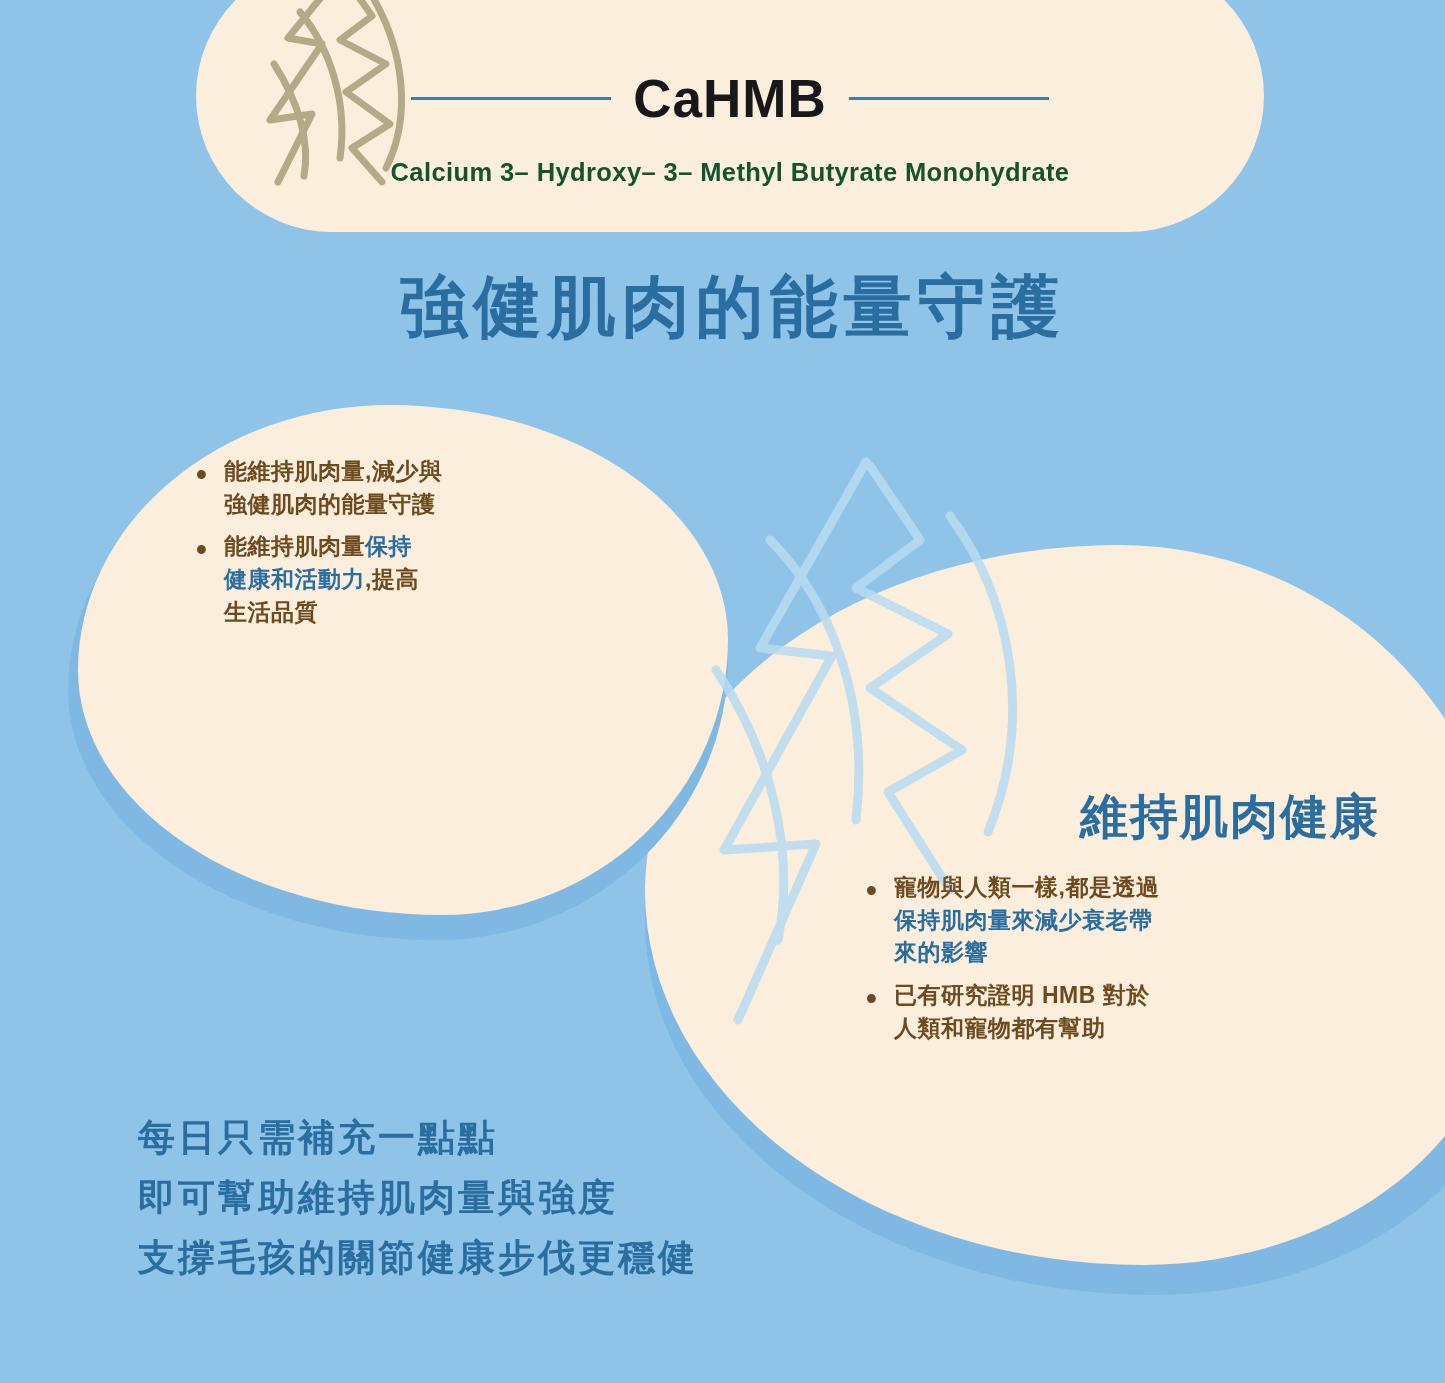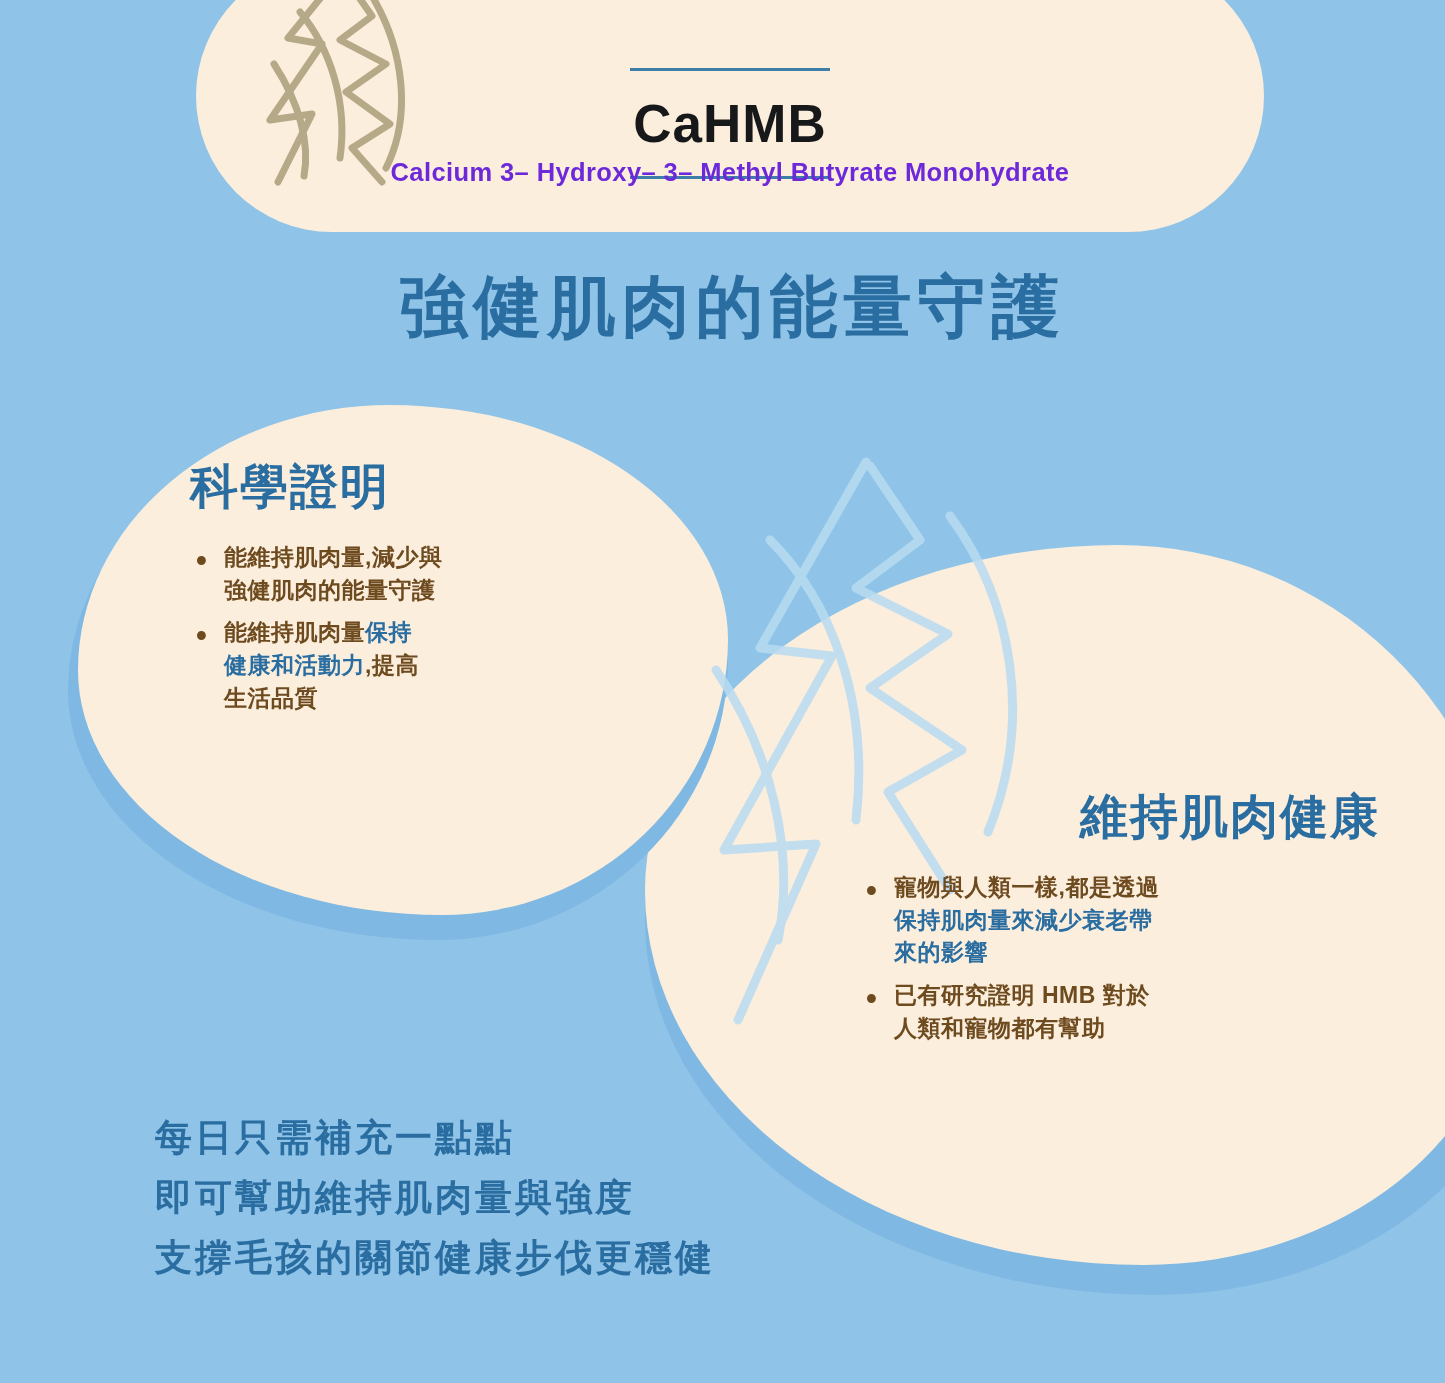--- a/index.html
+++ b/index.html
@@ -84,21 +84,20 @@
   }
   .header-title-row {
     position: absolute;
     left: 0;
     top: 108px;
     width: 1068px;
     display: flex;
     align-items: center;
     justify-content: center;
     gap: 22px;
-    flex-direction: column;
   }
   .rule {
     height: 3px;
     background: #3d7ea8;
     flex: 0 0 auto;
   }
   .rule-left { width: 200px; }
   .rule-right { width: 200px; }
   .header-title {
     font-size: 53px;
@@ -108,21 +107,21 @@
     white-space: nowrap;
   }
   .header-sub {
     position: absolute;
     left: 0;
     top: 198px;
     width: 1068px;
     text-align: center;
     font-size: 25.5px;
     font-weight: bold;
-    color: #6d28d9;
+    color: #14532d;
     letter-spacing: 0.4px;
     white-space: nowrap;
   }
 
   
   .header-icon {
     position: absolute;
     left: 48px;
     top: 8px;
     width: 180px;
@@ -187,21 +186,21 @@
     left: 6px;
     top: -2px;
     font-size: 31px;
     color: #6e4a1f;
   }
   .hl-blue { color: #2a6da0; margin-top: 8px; }
 
   
   .bottom-lines {
     position: absolute;
-    left: 155px;
+    left: 138px;
     top: 1108px;
     width: 760px;
   }
   .bottom-lines div {
     font-size: 37px;
     font-weight: bold;
     color: #2a6da0;
     letter-spacing: 3px;
     line-height: 1.62;
     white-space: nowrap;
@@ -248,21 +247,20 @@
     <span class="header-title">CaHMB</span>
     <span class="rule rule-right"></span>
   </div>
 
   <div class="header-sub">Calcium 3– Hydroxy– 3– Methyl Butyrate Monohydrate</div>
 </div>
 
 <div class="headline">強健肌肉的能量守護</div>
 
 <div class="card-left">
-  <div class="card-heading">科學證明</div>
   <ul class="bullets">
     <li>
       <span>能維持肌肉量,減少與</span><br>
       <span>強健肌肉的能量守護</span>
     </li>
     <li>
       <span>能維持肌肉量</span><span class="hl-blue">保持</span><br>
       <span class="hl-blue">健康和活動力</span><span>,提高</span><br>
       <span>生活品質</span>
     </li>

